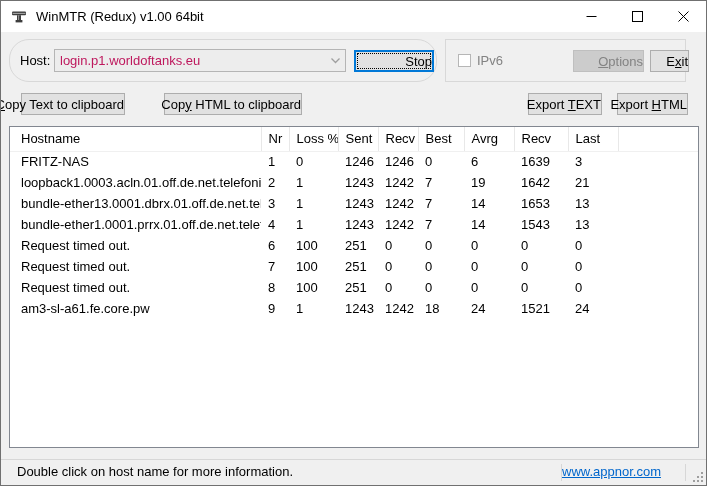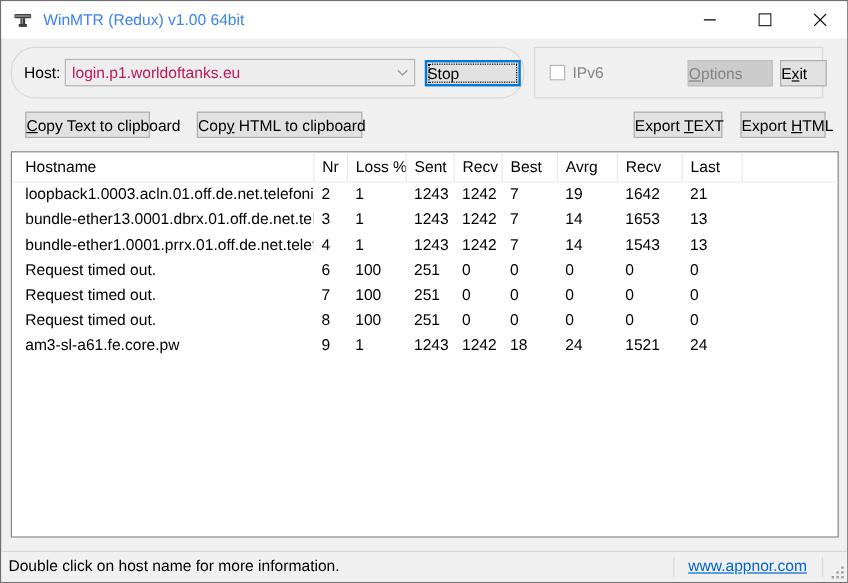--- a/index.html
+++ b/index.html
@@ -17,21 +17,21 @@
     border: 1px solid #707070;
     overflow: hidden;
   }
   
   .titlebar {
     position: absolute; left: 0; top: 0; right: 0; height: 31px;
     background: #ffffff;
     display: flex; align-items: center;
   }
   .app-icon { margin-left: 10px; width: 16px; height: 16px; flex: 0 0 auto; }
-  .title-text { margin-left: 9px; color: #3b82f6; white-space: nowrap; }
+  .title-text { margin-left: 9px; color: #000000; white-space: nowrap; }
   .win-controls { position: absolute; right: 0; top: 0; height: 31px; display: flex; }
   .win-btn {
     width: 46px; height: 31px;
     display: flex; align-items: center; justify-content: center;
     background: transparent;
   }
   
   .groupframe {
     position: absolute; height: 43px; top: 38px;
     border: 1px solid #d8d8d8;
@@ -45,21 +45,21 @@
     display: flex; align-items: center;
   }
   .combo-value {
     flex: 1; padding-left: 5px; color: #be185d;
     white-space: nowrap; overflow: hidden;
   }
   .combo-btn { width: 19px; height: 100%; display: flex; align-items: center; justify-content: center; }
   
   .btn {
     position: absolute; height: 22px;
-    display: flex; align-items: center; justify-content: flex-start;
+    display: flex; align-items: center; justify-content: flex-end;
     background: #e1e1e1; border: 1px solid #adadad;
     color: #000; font-size: 13px; white-space: nowrap;
     cursor: default;
   }
   .btn.default {
     border: 2px solid #0078d7;
     outline: 1px dotted #000; outline-offset: -4px;
   }
   .btn.disabled { background: #cccccc; border-color: #bfbfbf; color: #838383; }
   .mn { text-decoration: underline; }
@@ -97,24 +97,24 @@
     height: 21px; padding: 0 2px 0 7px;
     white-space: nowrap; overflow: hidden;
     color: #000;
   }
   .lv td.c0 { padding-left: 11px; }
   
   .statusbar {
     position: absolute; left: 0; right: 0; bottom: 0; height: 26px;
     background: #f0f0f0; border-top: 1px solid #d7d7d7;
   }
-  .status-msg { position: absolute; left: 6px; top: 0; line-height: 24px; color: #000; white-space: nowrap; }
+  .status-msg { position: absolute; left: 16px; top: 0; line-height: 24px; color: #000; white-space: nowrap; }
   .status-sep { position: absolute; top: 4px; width: 1px; height: 17px; background: #d7d7d7; }
   .sep1 { left: 560px; } .sep2 { left: 684px; }
-  .status-link-pane { position: absolute; left: 561px; width: 122px; top: 0; line-height: 24px; text-align: center; }
+  .status-link-pane { position: absolute; left: 561px; width: 122px; top: 0; line-height: 24px; }
   .status-link { color: #0066cc; text-decoration: underline; white-space: nowrap; }
   .grip { position: absolute; right: 2px; bottom: 2px; width: 13px; height: 13px; }
 </style>
 </head>
 <body>
 
 <div class="window">
 
   <div class="titlebar">
     <svg class="app-icon" viewBox="0 0 16 16">
@@ -209,20 +209,32 @@
           <th class="c4">Recv</th>
           <th class="c5">Best</th>
           <th class="c6">Avrg</th>
           <th class="c7">Recv</th>
           <th class="c8">Last</th>
           <th class="cf"></th>
         </tr>
       </thead>
       <tbody>
           <tr>
+            <td class="c0">FRITZ-NAS</td>
+            <td class="c1">1</td>
+            <td class="c2">0</td>
+            <td class="c3">1246</td>
+            <td class="c4">1246</td>
+            <td class="c5">0</td>
+            <td class="c6">6</td>
+            <td class="c7">1639</td>
+            <td class="c8">3</td>
+            <td class="cf"></td>
+          </tr>
+          <tr>
             <td class="c0">loopback1.0003.acln.01.off.de.net.telefonica.de</td>
             <td class="c1">2</td>
             <td class="c2">1</td>
             <td class="c3">1243</td>
             <td class="c4">1242</td>
             <td class="c5">7</td>
             <td class="c6">19</td>
             <td class="c7">1642</td>
             <td class="c8">21</td>
             <td class="cf"></td>

